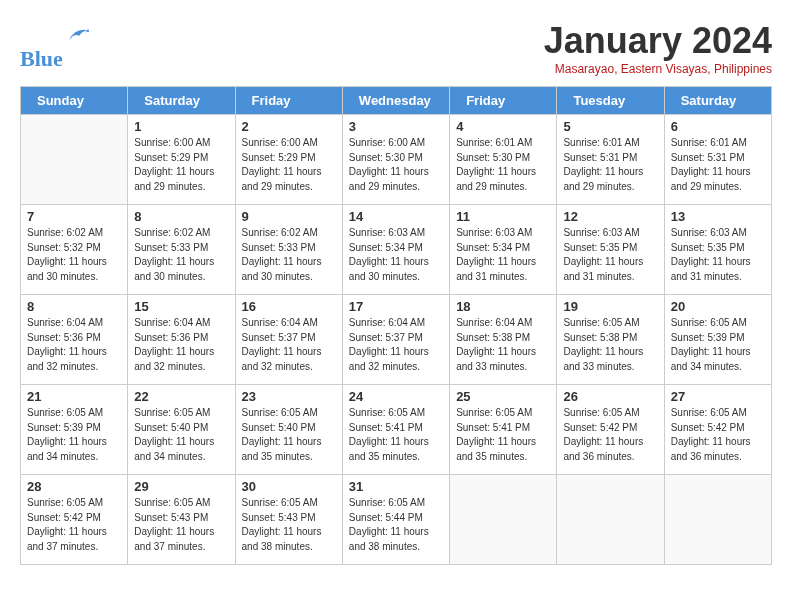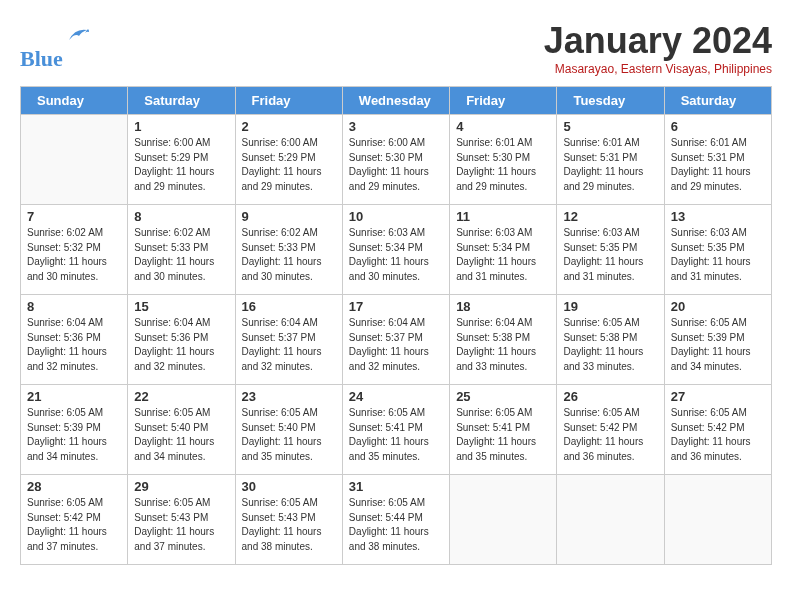--- a/index.html
+++ b/index.html
@@ -158,21 +158,21 @@
             Sunrise: 6:02 AM<br>Sunset: 5:33 PM<br>Daylight: 11 hours and 30 minutes.
           </div>
         </td>
         <td>
           <div class="day-num">9</div>
           <div class="cell-info">
             Sunrise: 6:02 AM<br>Sunset: 5:33 PM<br>Daylight: 11 hours and 30 minutes.
           </div>
         </td>
         <td>
-          <div class="day-num">10</div>
+          <div class="day-num">14</div>
           <div class="cell-info">
             Sunrise: 6:03 AM<br>Sunset: 5:34 PM<br>Daylight: 11 hours and 30 minutes.
           </div>
         </td>
         <td>
           <div class="day-num">11</div>
           <div class="cell-info">
             Sunrise: 6:03 AM<br>Sunset: 5:34 PM<br>Daylight: 11 hours and 31 minutes.
           </div>
         </td>

